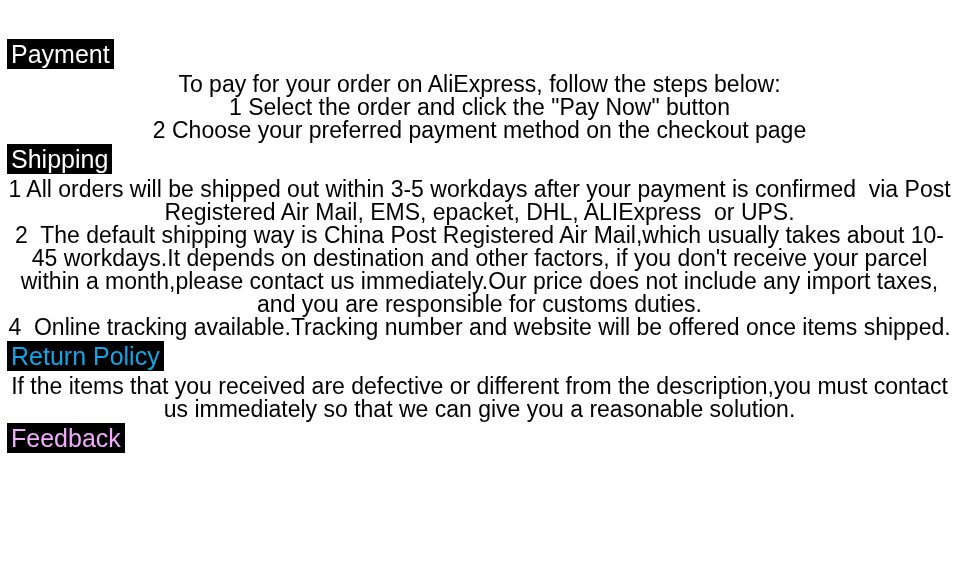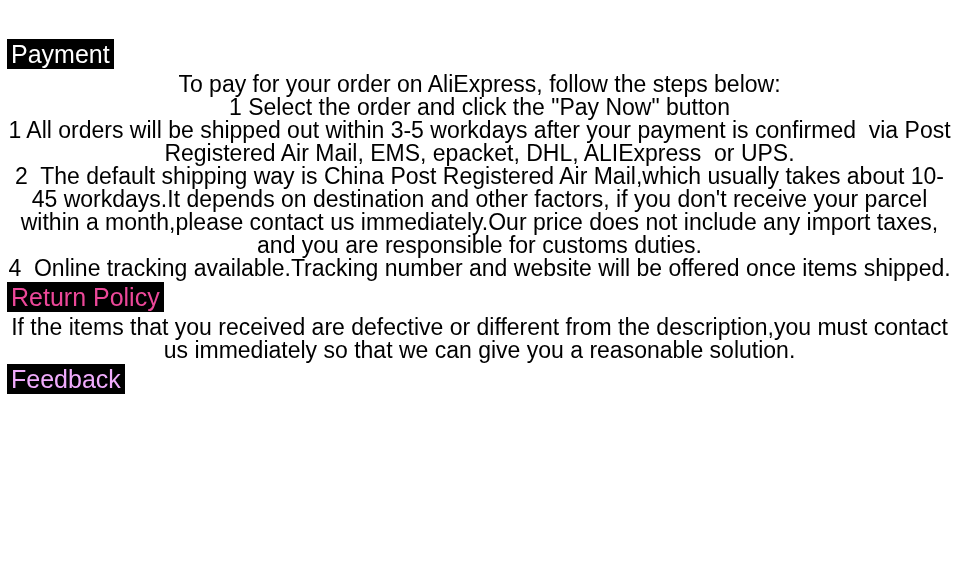--- a/index.html
+++ b/index.html
@@ -43,31 +43,35 @@
 <body style="background: rgb(255, 255, 255); color: rgb(0, 0, 0);">
 
 <div class="page">
 
   <div class="section">
     <div class="section-heading">
       <span class="heading-chip" style="background: rgb(0, 0, 0); color: rgb(255, 255, 255);">Payment</span>
     </div>
     <p class="para">To pay for your order on AliExpress, follow the steps below:</p>
     <p class="para">1 Select the order and click the "Pay Now" button</p>
+    <p class="para">2 Choose your preferred payment method on the checkout page</p>
   </div>
 
   <div class="section">
+    <div class="section-heading">
+      <span class="heading-chip" style="background: rgb(0, 0, 0); color: rgb(255, 255, 255);">Shipping</span>
+    </div>
     <p class="para">1 All orders will be shipped out within 3-5 workdays after your payment is confirmed  via Post Registered Air Mail, EMS, epacket, DHL, ALIExpress  or UPS.</p>
     <p class="para">2  The default shipping way is China Post Registered Air Mail,which usually takes about 10-45 workdays.It depends on destination and other factors, if you don't receive your parcel within a month,please contact us immediately.Our price does not include any import taxes, and you are responsible for customs duties.</p>
     <p class="para">4  Online tracking available.Tracking number and website will be offered once items shipped.</p>
   </div>
 
   <div class="section">
     <div class="section-heading">
-      <span class="heading-chip" style="background: rgb(0, 0, 0); color: #ec4899;">Return Policy</span>
+      <span class="heading-chip" style="background: rgb(0, 0, 0); color: #0ea5e9;">Return Policy</span>
     </div>
     <p class="para">If the items that you received are defective or different from the description,you must contact us immediately so that we can give you a reasonable solution.</p>
   </div>
 
   <div class="section">
     <div class="section-heading">
       <span class="heading-chip" style="background: rgb(0, 0, 0); color: #f0abfc;">Feedback</span>
     </div>
   </div>
 

